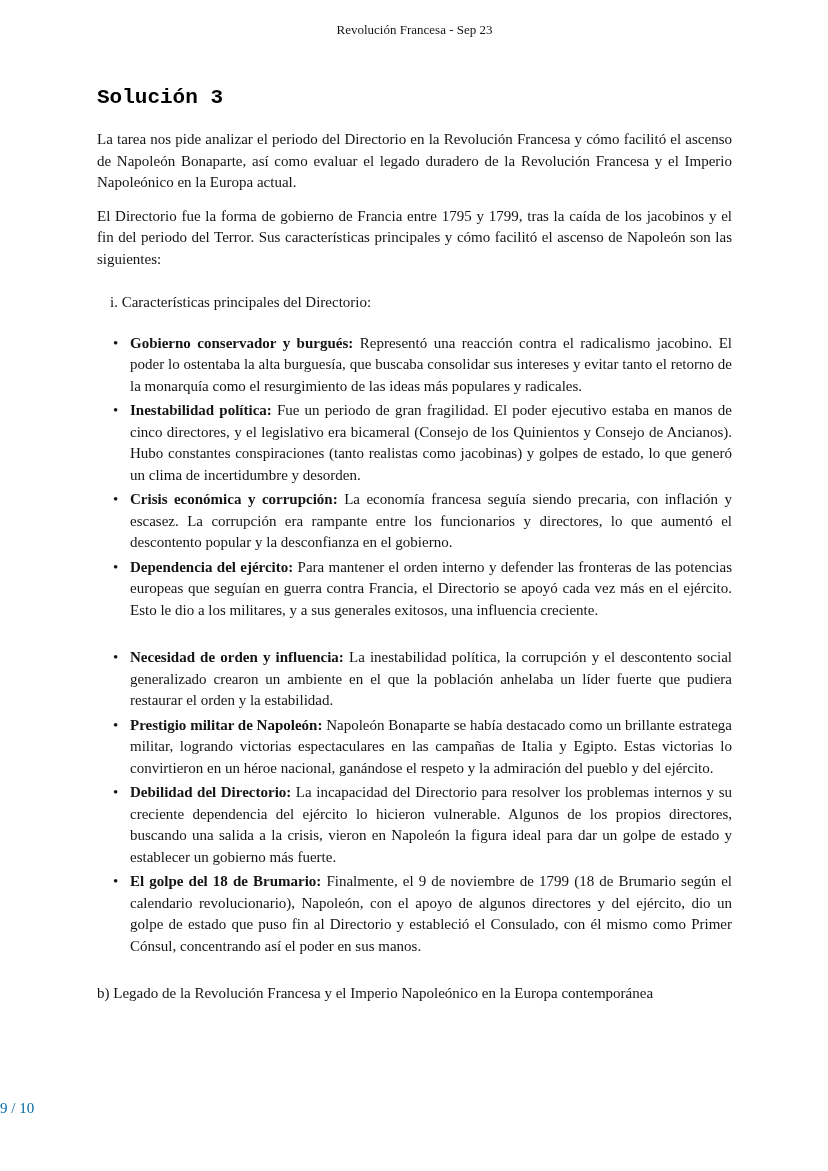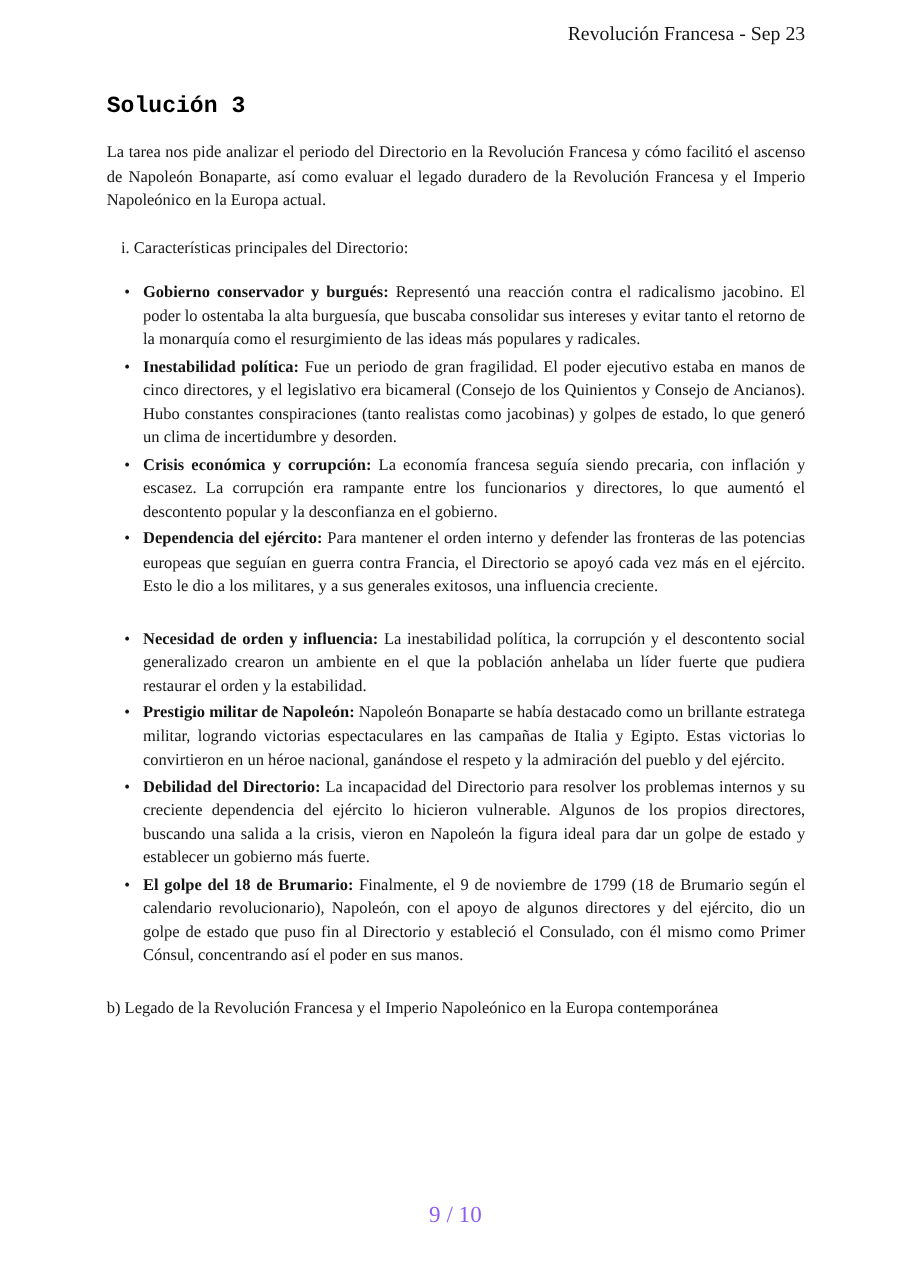--- a/index.html
+++ b/index.html
@@ -13,22 +13,22 @@
     height: 1171px;
     margin: 0 auto;
     background: #ffffff;
     color: #141414;
     font-family: "Liberation Serif", "DejaVu Serif", serif;
     box-sizing: border-box;
     padding: 22px 96px 0 97px;
     overflow: hidden;
   }
   .doc-header {
-    text-align: right;
-    font-size: 18px;
+    text-align: center;
+    font-size: 13px;
     line-height: 16px;
     color: #141414;
   }
   h1.doc-title {
     font-size: 21px;
     font-weight: bold;
     margin: 48px 0 20px 0;
     color: #000000;
     font-family: Liberation Mono, monospace;
   }
@@ -73,39 +73,39 @@
     font-size: 15px;
   }
   .section-b {
     margin-top: 22px;
   }
   .doc-footer {
     position: absolute;
     left: 0;
     right: 0;
     bottom: 54px;
-    text-align: center;
-    font-size: 21px;
-    color: #8b5cf6;
+    font-size: 15px;
+    color: #0369a1;
   }
 </style>
 </head>
 <body>
 
 <div class="page">
 
   <div class="doc-header">
     <span>Revolución Francesa - Sep 23</span>
   </div>
 
   <h1 class="doc-title">Solución 3</h1>
 
   <p class="body-par">La tarea nos pide analizar el periodo del Directorio en la Revolución Francesa y cómo facilitó el ascenso de Napoleón Bonaparte, así como evaluar el legado duradero de la Revolución Francesa y el Imperio Napoleónico en la Europa actual.</p>
 
 
+  <p class="body-par">El Directorio fue la forma de gobierno de Francia entre 1795 y 1799, tras la caída de los jacobinos y el fin del periodo del Terror. Sus características principales y cómo facilitó el ascenso de Napoleón son las siguientes:</p>
 
   <div class="list-block">
     <div class="list-heading">
       <span class="marker">i.</span>
       <strong>Características principales del Directorio:</strong>
     </div>
     <ul class="bullets">
       <li>
         <span class="bullet">•</span>
         <strong>Gobierno conservador y burgués:</strong>

